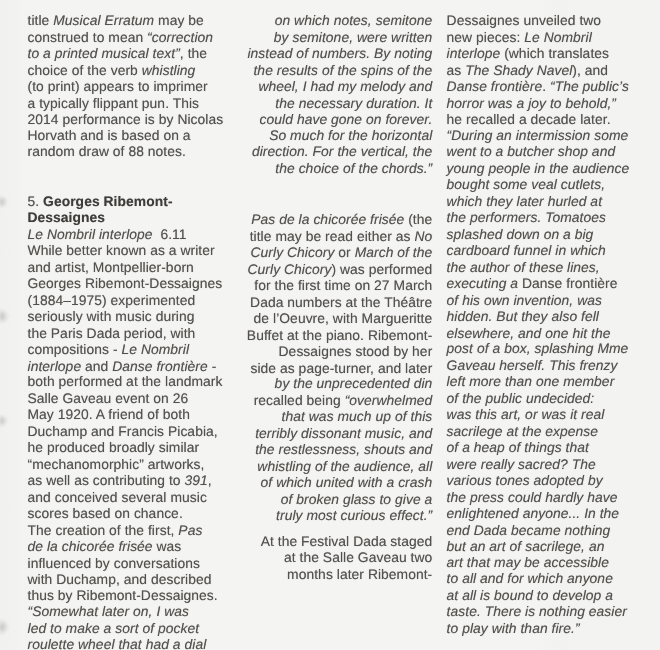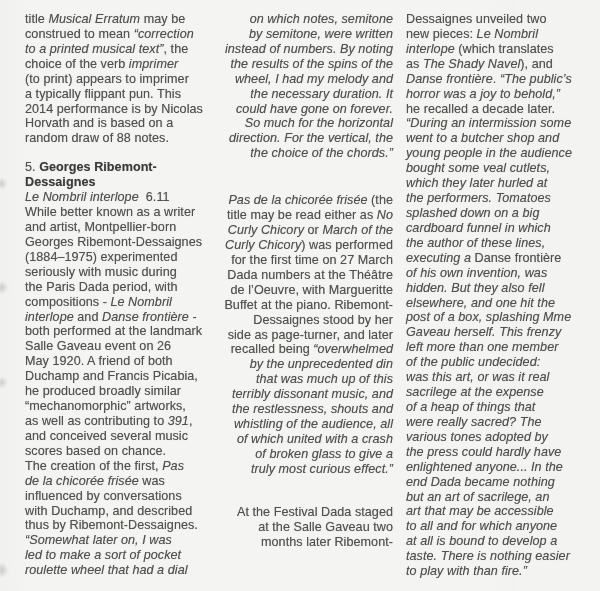--- a/index.html
+++ b/index.html
@@ -53,28 +53,28 @@
   <div class="smudge s1"></div>
   <div class="smudge s2"></div>
   <div class="smudge s3"></div>
   <div class="smudge s4"></div>
 
   <div class="col col1">
       <div>
         <div class="line"><span class="seg-r">title </span><span class="seg-i">Musical Erratum</span><span class="seg-r"> may be</span></div>
         <div class="line"><span class="seg-r">construed to mean </span><span class="seg-i">“correction</span></div>
         <div class="line"><span class="seg-i">to a printed musical text”</span><span class="seg-r">, the</span></div>
-        <div class="line"><span class="seg-r">choice of the verb </span><span class="seg-i">imprimer</span></div>
+        <div class="line"><span class="seg-r">choice of the verb </span><span class="seg-i">whistling</span></div>
         <div class="line"><span class="seg-r">(to print) appears to imprimer</span></div>
         <div class="line"><span class="seg-r">a typically flippant pun. This</span></div>
         <div class="line"><span class="seg-r">2014 performance is by Nicolas</span></div>
         <div class="line"><span class="seg-r">Horvath and is based on a</span></div>
         <div class="line"><span class="seg-r">random draw of 88 notes.</span></div>
       </div>
-      <div style="margin-top: 14px;">
+      <div style="margin-top: 30px;">
         <div class="line"><span class="seg-r">5. </span><span class="seg-b">Georges Ribemont-</span></div>
         <div class="line"><span class="seg-b">Dessaignes</span></div>
       </div>
       <div>
         <div class="line"><span class="seg-i">Le Nombril interlope</span><span class="seg-r">  6.11</span></div>
       </div>
       <div>
         <div class="line"><span class="seg-r">While better known as a writer</span></div>
         <div class="line"><span class="seg-r">and artist, Montpellier-born</span></div>
         <div class="line"><span class="seg-r">Georges Ribemont-Dessaignes</span></div>
@@ -119,31 +119,31 @@
         <div class="line"><span class="seg-i">Pas de la chicorée frisée</span><span class="seg-r"> (the</span></div>
         <div class="line"><span class="seg-r">title may be read either as </span><span class="seg-i">No</span></div>
         <div class="line"><span class="seg-i">Curly Chicory</span><span class="seg-r"> or </span><span class="seg-i">March of the</span></div>
         <div class="line"><span class="seg-i">Curly Chicory</span><span class="seg-r">) was performed</span></div>
         <div class="line"><span class="seg-r">for the first time on 27 March</span></div>
         <div class="line"><span class="seg-r">Dada numbers at the Théâtre</span></div>
         <div class="line"><span class="seg-r">de l’Oeuvre, with Margueritte</span></div>
         <div class="line"><span class="seg-r">Buffet at the piano. Ribemont-</span></div>
         <div class="line"><span class="seg-r">Dessaignes stood by her</span></div>
         <div class="line"><span class="seg-r">side as page-turner, and later</span></div>
+        <div class="line"><span class="seg-i">by the unprecedented din</span></div>
         <div class="line"><span class="seg-r">recalled being </span><span class="seg-i">“overwhelmed</span></div>
-        <div class="line"><span class="seg-i">by the unprecedented din</span></div>
         <div class="line"><span class="seg-i">that was much up of this</span></div>
         <div class="line"><span class="seg-i">terribly dissonant music, and</span></div>
         <div class="line"><span class="seg-i">the restlessness, shouts and</span></div>
         <div class="line"><span class="seg-i">whistling of the audience, all</span></div>
         <div class="line"><span class="seg-i">of which united with a crash</span></div>
         <div class="line"><span class="seg-i">of broken glass to give a</span></div>
         <div class="line"><span class="seg-i">truly most curious effect.”</span></div>
       </div>
-      <div style="margin-top: 28px;">
+      <div style="margin-top: 8px;">
         <div class="line"><span class="seg-r">At the Festival Dada staged</span></div>
         <div class="line"><span class="seg-r">at the Salle Gaveau two</span></div>
         <div class="line"><span class="seg-r">months later Ribemont-</span></div>
       </div>
     </div>
   <div class="col col3">
       <div>
         <div class="line"><span class="seg-r">Dessaignes unveiled two</span></div>
         <div class="line"><span class="seg-r">new pieces: </span><span class="seg-i">Le Nombril</span></div>
         <div class="line"><span class="seg-i">interlope</span><span class="seg-r"> (which translates</span></div>

